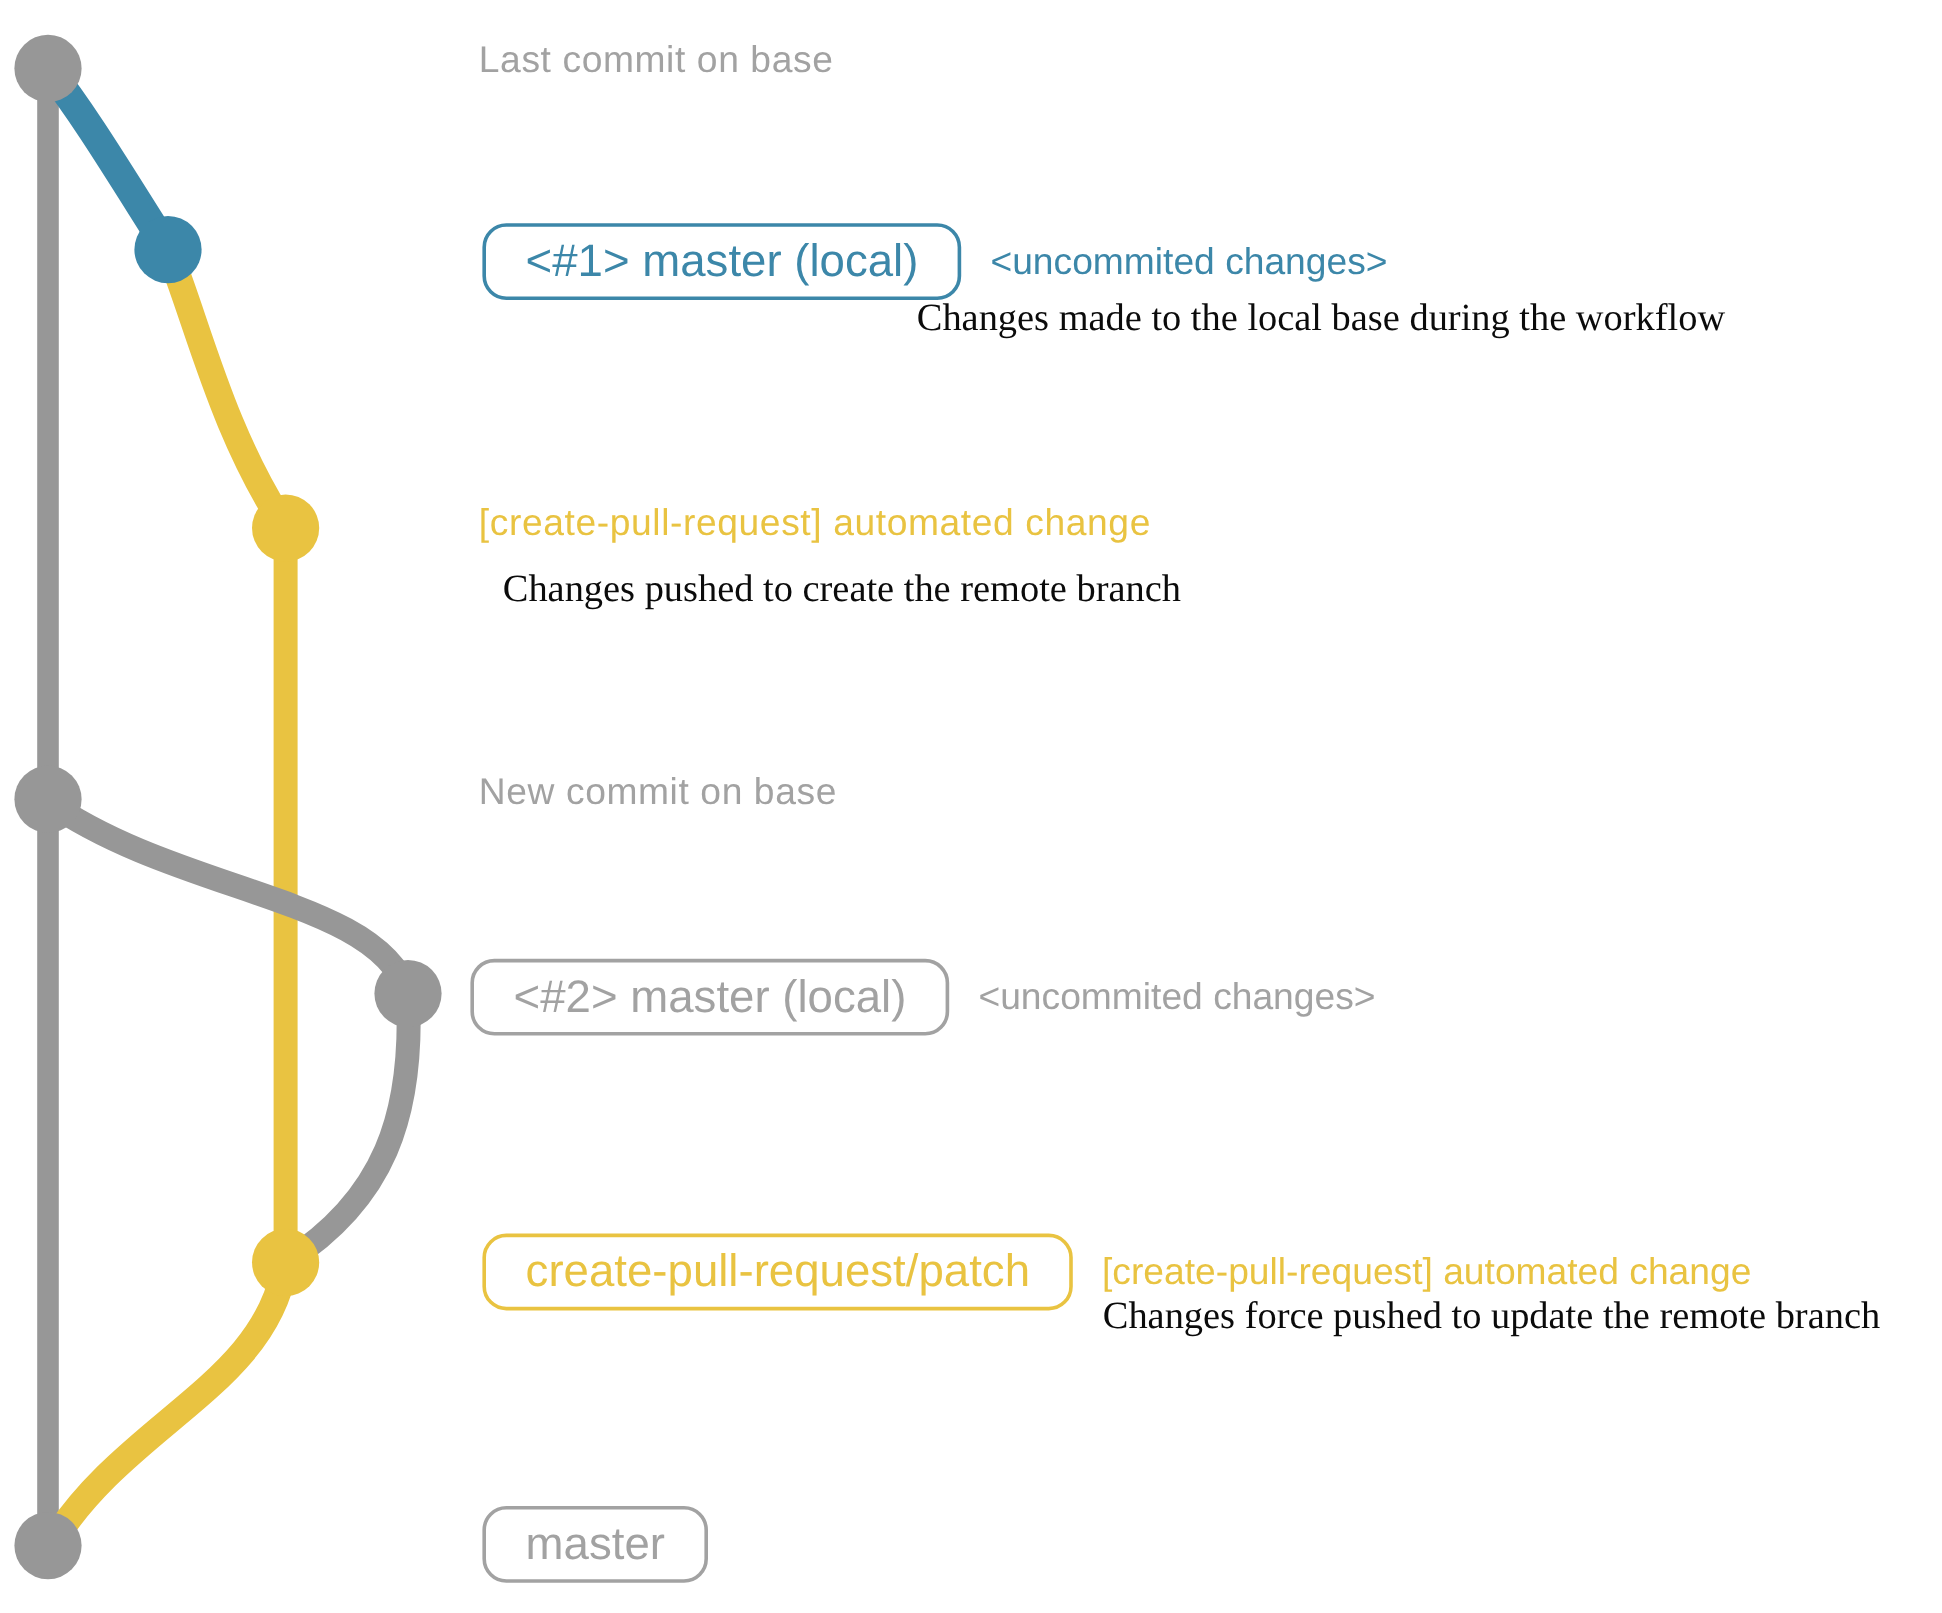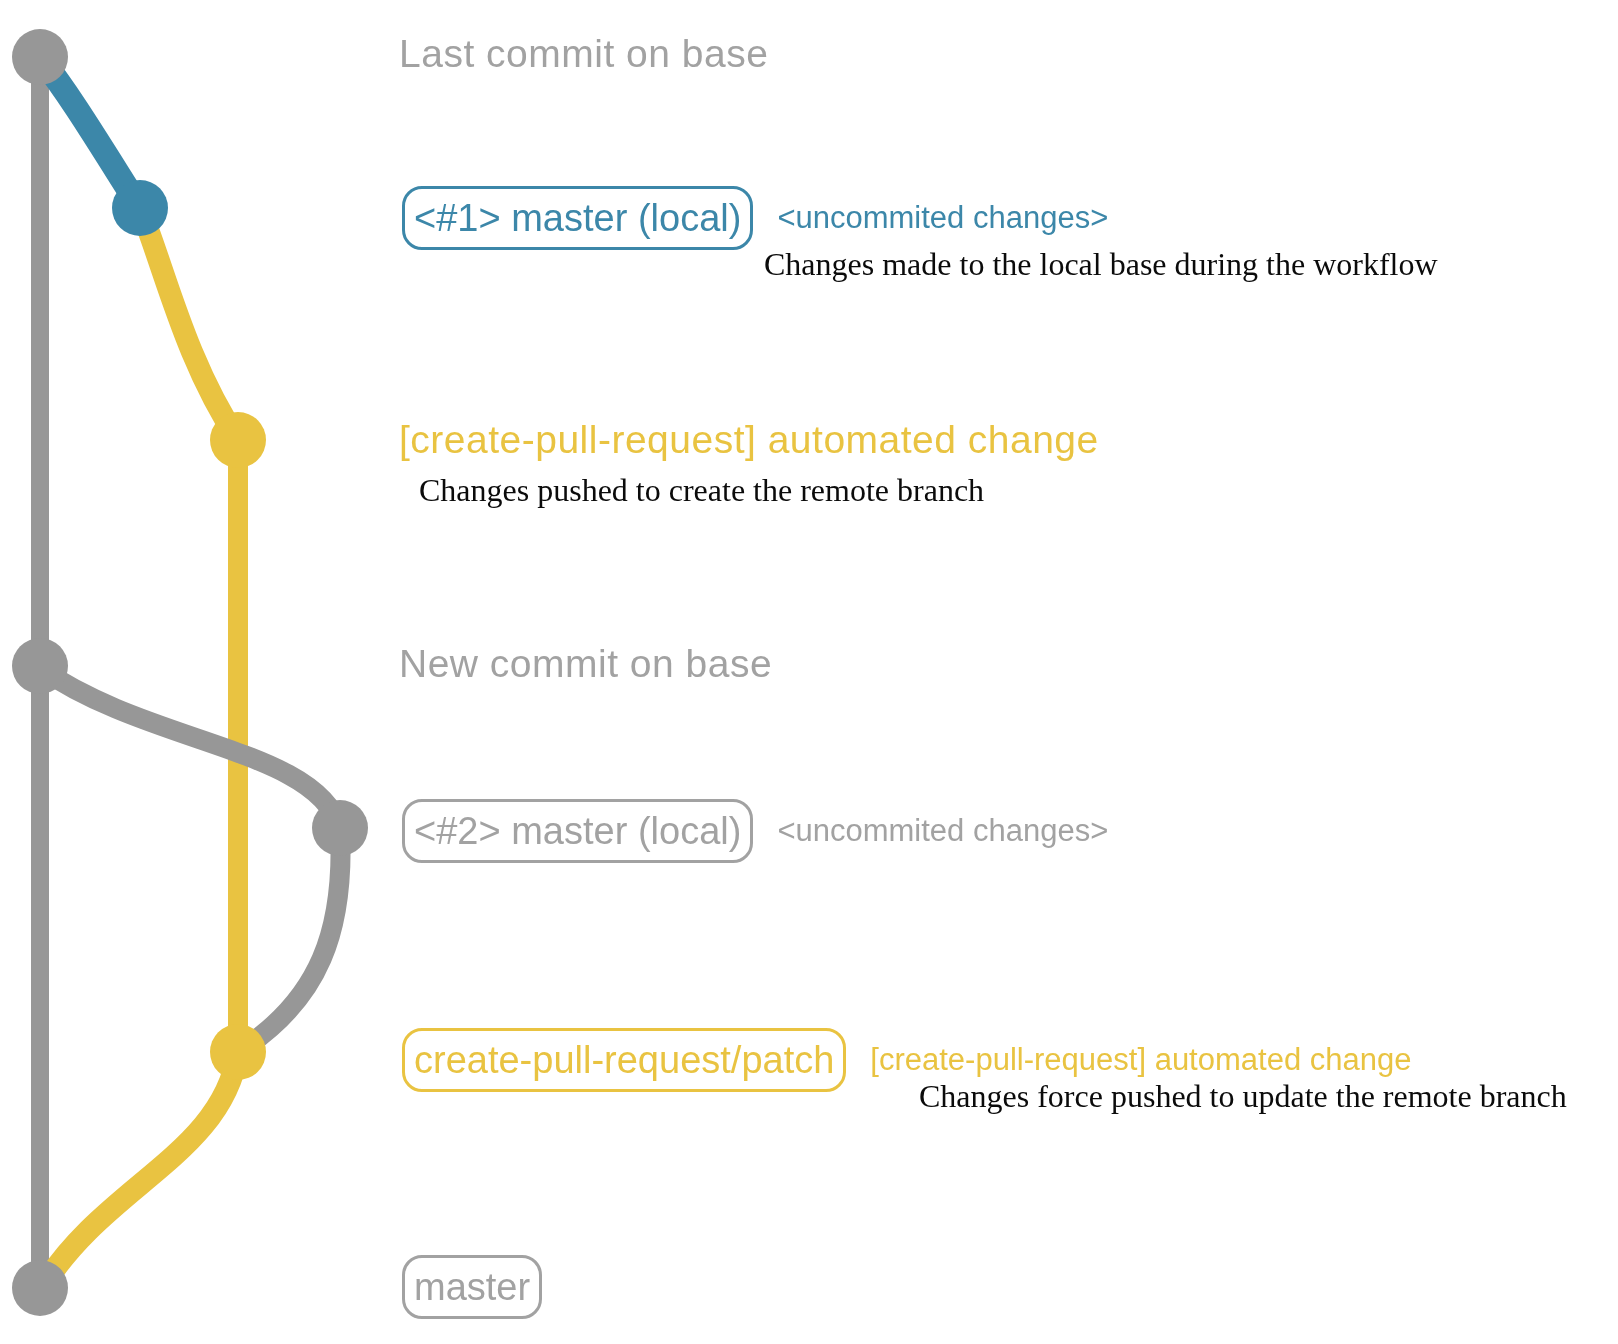--- a/index.html
+++ b/index.html
@@ -7,40 +7,40 @@
     position:relative;
     width:1618px;
     height:1344px;
     background:#ffffff;
     overflow:hidden;
     font-family:"Liberation Sans","DejaVu Sans",sans-serif;
   }
   svg.graph{position:absolute;left:0;top:0;}
   .heading{
     position:absolute;
-    font-size:39px;
+    font-size:31px;
     letter-spacing:0.5px;
     white-space:nowrap;
   }
   .row{
     position:absolute;
     display:flex;
     align-items:center;
     gap:24px;
     white-space:nowrap;
   }
   .badge{
     display:flex;
     align-items:center;
     justify-content:center;
     height:64px;
     box-sizing:border-box;
     border:3px solid;
     border-radius:20px;
-    padding:0 9px;
+    padding:0 33px;
     font-size:38px;
     white-space:nowrap;
   }
   .tag{
     font-size:31px;
     white-space:nowrap;
   }
   .desc{
     position:absolute;
     font-family:"Liberation Serif","DejaVu Serif",serif;
@@ -84,21 +84,21 @@
     <div class="badge" style="color: rgb(60, 135, 169); border-color: rgb(60, 135, 169);">&lt;#1&gt; master (local)</div>
     <div class="tag" style="color: rgb(60, 135, 169);">&lt;uncommited changes&gt;</div>
   </div>
   <div class="desc" style="left: 764px; top: 246px; color: rgb(11, 11, 11);">Changes made to the local base during the workflow</div>
 
   <div class="heading" style="left: 399px; top: 418px; color: rgb(233, 195, 65);">[create-pull-request] automated change</div>
   <div class="desc" style="left: 419px; top: 472px; color: rgb(11, 11, 11);">Changes pushed to create the remote branch</div>
 
   <div class="heading" style="left: 399px; top: 642px; color: rgb(162, 162, 162);">New commit on base</div>
 
-  <div class="row" style="left:402px;top:799px;">
+  <div class="row" style="left:392px;top:799px;">
     <div class="badge" style="color: rgb(162, 162, 162); border-color: rgb(162, 162, 162);">&lt;#2&gt; master (local)</div>
     <div class="tag" style="color: rgb(162, 162, 162);">&lt;uncommited changes&gt;</div>
   </div>
 
   <div class="row" style="left:402px;top:1028px;">
     <div class="badge" style="color: rgb(233, 195, 65); border-color: rgb(233, 195, 65);">create-pull-request/patch</div>
     <div class="tag" style="color: rgb(233, 195, 65);">[create-pull-request] automated change</div>
   </div>
   <div class="desc" style="left: 919px; top: 1078px; color: rgb(11, 11, 11);">Changes force pushed to update the remote branch</div>
 

